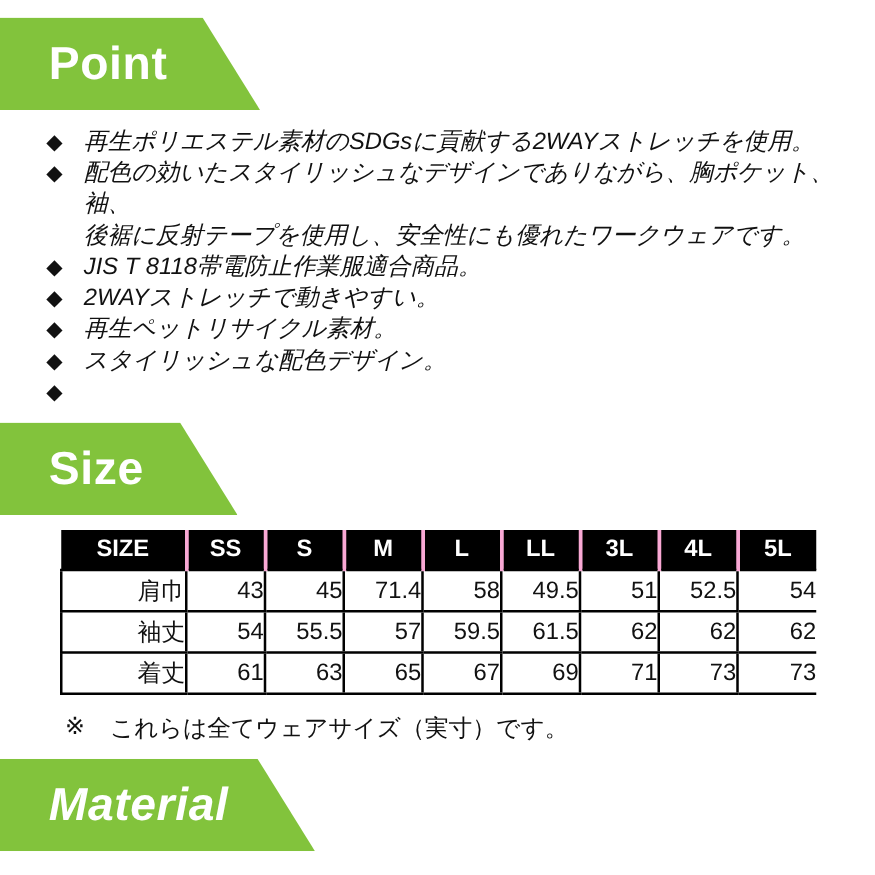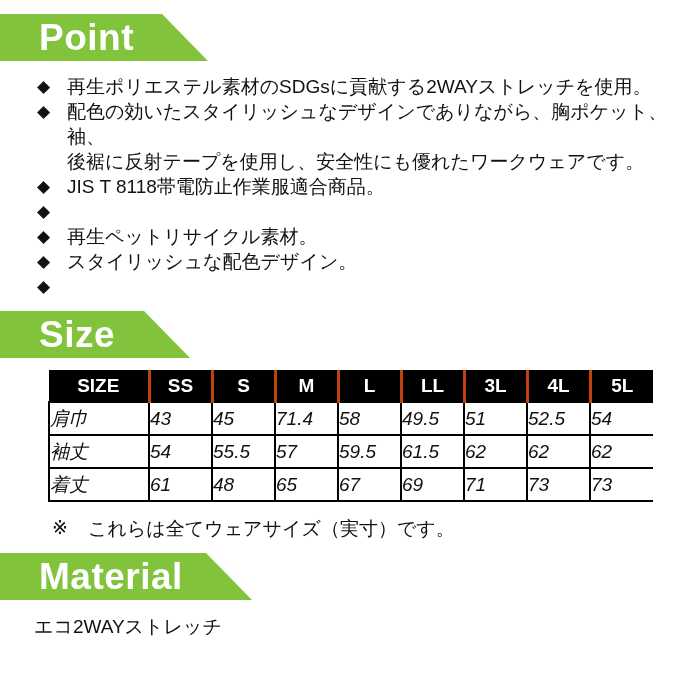--- a/index.html
+++ b/index.html
@@ -4,50 +4,50 @@
 <style>
   html,body{margin:0;padding:0;}
   body{
     width:700px;height:700px;overflow:hidden;background:#ffffff;color:#111;
     font-family:"Liberation Sans","DejaVu Sans",sans-serif;
   }
   .page{position:relative;width:700px;height:700px;}
 
   
   .banner{
-    height:47px;background:#82c33c;color:#fff;
+    height:74px;background:#82c33c;color:#fff;
     display:flex;align-items:center;box-sizing:border-box;
     padding-left:39px;font-size:37px;font-weight:bold;letter-spacing:.5px;
     clip-path:polygon(0 0,calc(100% - 46px) 0,100% 100%,0 100%);
   }
   .banner-point{width:208px;margin-top:14px;}
   .banner-size{width:190px;margin-top:12px;}
-  .banner-material{width:252px;margin-top:11px;}
+  .banner-material{width:252px;margin-top:11px;font-style:italic;}
 
   
   .bullets{list-style:none;margin:13px 0 0 0;padding:0 18px 0 37px;}
   .bullets li{display:flex;align-items:flex-start;font-size:19px;line-height:25px;margin:0;}
   .bullets .mk{flex:none;width:30px;font-size:17px;line-height:25px;}
-  .bullets .bt{white-space:pre-line;}
+  .bullets .bt{white-space:pre-line;font-style:italic;}
 
   
   .size-table{
     border-collapse:collapse;table-layout:fixed;margin:12px 0 0 48px;
     font-size:19px;
   }
   .size-table col.col-label{width:100px;}
   .size-table col.col-size{width:63px;}
   .size-table th{
     background:#000;color:#fff;font-weight:bold;height:31px;
     text-align:center;padding:0;border-bottom:2px solid #000;
   }
-  .size-table th + th{border-left:3px solid #c2410c;}
+  .size-table th + th{border-left:3px solid #f9a8d4;}
   .size-table td{
-    border:2px solid #000;border-right:none;text-align:left;
-    height:31px;padding:0;font-style:italic;
+    border:2px solid #000;border-right:none;text-align:right;
+    height:31px;padding:0;
   }
   .size-table td:first-child{border-left:2px solid #000;}
   .size-table tr td:last-child{border-right:none;}
 
   .note{margin:14px 0 0 52px;font-size:19px;display:flex;}
   .note .note-mk{width:36px;flex:none;}
 
   .mat-line1{margin:14px 0 0 34px;font-size:19px;}
 </style>
 </head>
@@ -68,20 +68,21 @@
       <span class="mk">◆</span>
       <span class="bt">配色の効いたスタイリッシュなデザインでありながら、胸ポケット、袖、
 後裾に反射テープを使用し、安全性にも優れたワークウェアです。</span>
     </li>
     <li>
       <span class="mk">◆</span>
       <span class="bt">JIS T 8118帯電防止作業服適合商品。</span>
     </li>
     <li>
       <span class="mk">◆</span>
+      <span class="bt">2WAYストレッチで動きやすい。</span>
     </li>
     <li>
       <span class="mk">◆</span>
       <span class="bt">再生ペットリサイクル素材。</span>
     </li>
     <li>
       <span class="mk">◆</span>
       <span class="bt">スタイリッシュな配色デザイン。</span>
     </li>
     <li>
@@ -137,21 +138,21 @@
         <td>57</td>
         <td>59.5</td>
         <td>61.5</td>
         <td>62</td>
         <td>62</td>
         <td>62</td>
       </tr>
       <tr>
         <td>着丈</td>
         <td>61</td>
-        <td>48</td>
+        <td>63</td>
         <td>65</td>
         <td>67</td>
         <td>69</td>
         <td>71</td>
         <td>73</td>
         <td>73</td>
       </tr>
     </tbody>
   </table>
 

